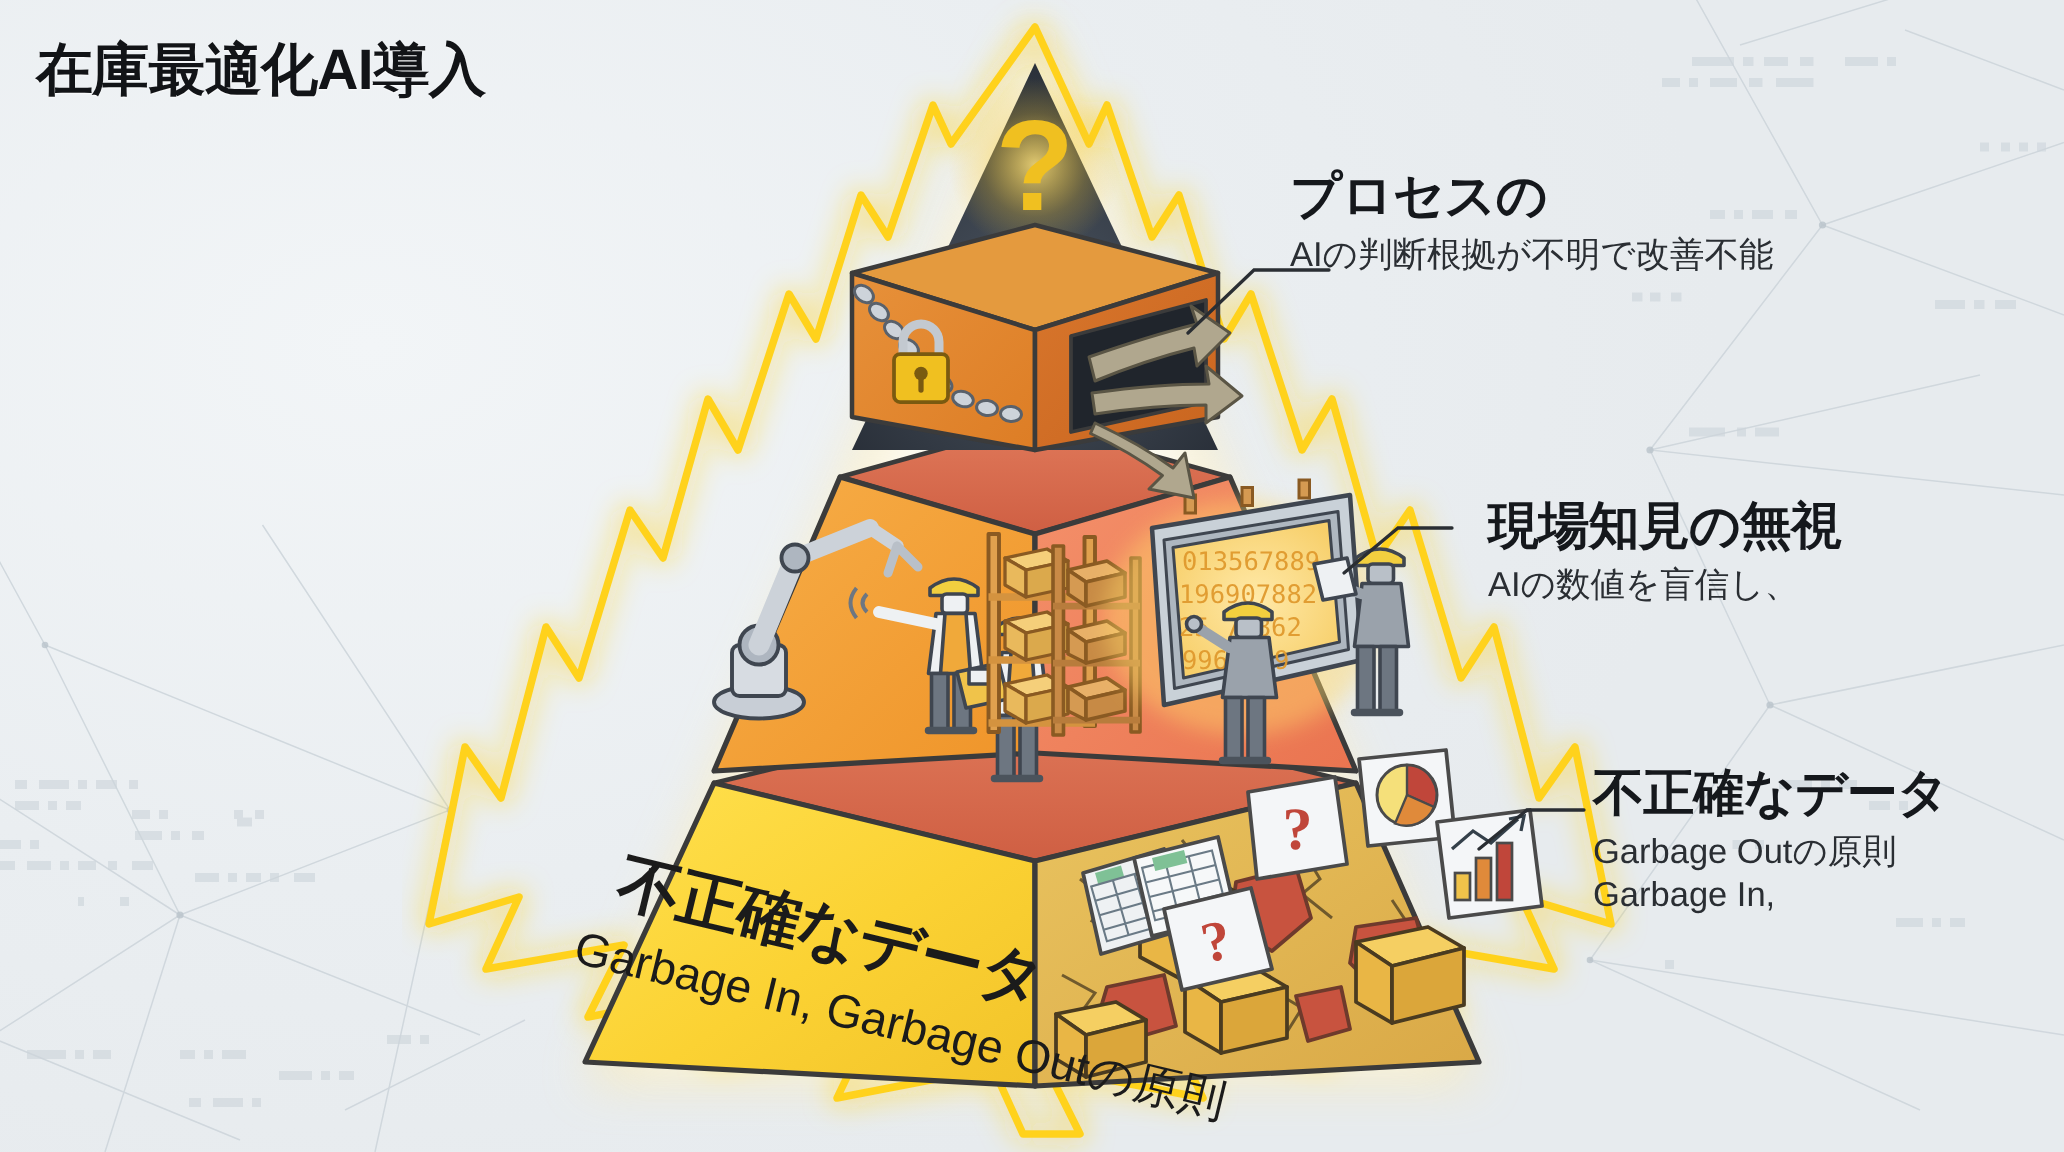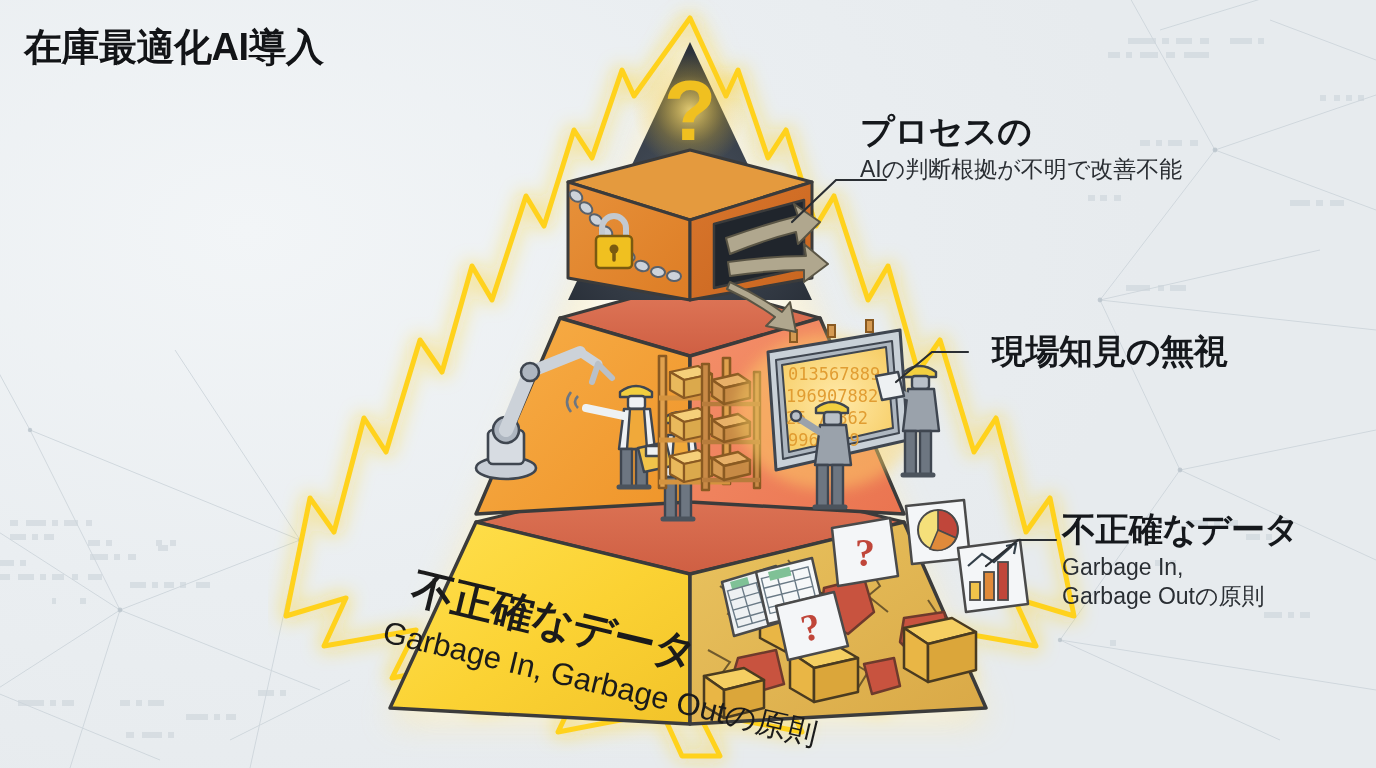--- a/index.html
+++ b/index.html
@@ -532,26 +532,27 @@
     <div class="co-sub">
       <div>AIの判断根拠が不明で改善不能</div>
     </div>
   </div>
 
   <div class="callout" id="callout2">
     <div class="co-title">
       <div>現場知見の無視</div>
     </div>
     <div class="co-sub">
+      <div>AIの数値を盲信し、</div>
     </div>
   </div>
 
   <div class="callout" id="callout3">
     <div class="co-title">
       <div>不正確なデータ</div>
     </div>
     <div class="co-sub">
+      <div>Garbage Outの原則</div>
       <div>Garbage In,</div>
-      <div>Garbage Outの原則</div>
     </div>
   </div>
 
 </div>
 
 </body></html>

